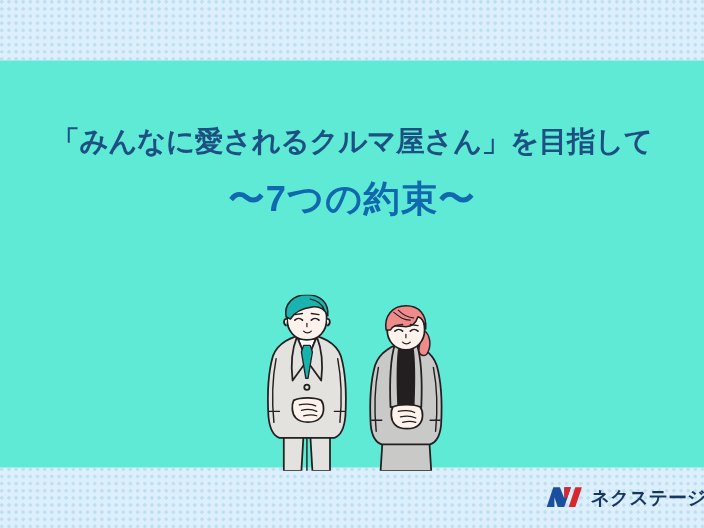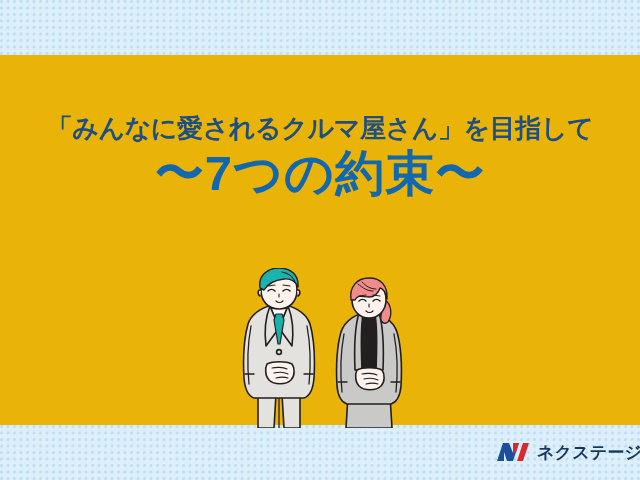--- a/index.html
+++ b/index.html
@@ -8,21 +8,21 @@
     background: #ffffff;
   }
   body {
     font-family: "Liberation Sans", "DejaVu Sans", sans-serif;
   }
 
   .canvas {
     position: relative;
     width: 640px;
     height: 480px;
-    background: #eab308;
+    background: #5eead4;
     overflow: hidden;
   }
 
   
   .dot-band {
     position: absolute;
     left: 0;
     width: 640px;
     background-color: #ddeffb;
     background-image:
@@ -49,22 +49,22 @@
   }
   .headline-line1 {
     font-size: 26px;
     font-weight: bold;
     letter-spacing: -0.4px;
     color: #1d4f83;
     line-height: 1.25;
     white-space: nowrap;
   }
   .headline-line2 {
-    margin-top: 2px;
-    font-size: 49px;
+    margin-top: 18px;
+    font-size: 33px;
     font-weight: bold;
     letter-spacing: 1px;
     color: #1268ae;
     line-height: 1.1;
     white-space: nowrap;
   }
 
   
   .illustration {
     position: absolute;

